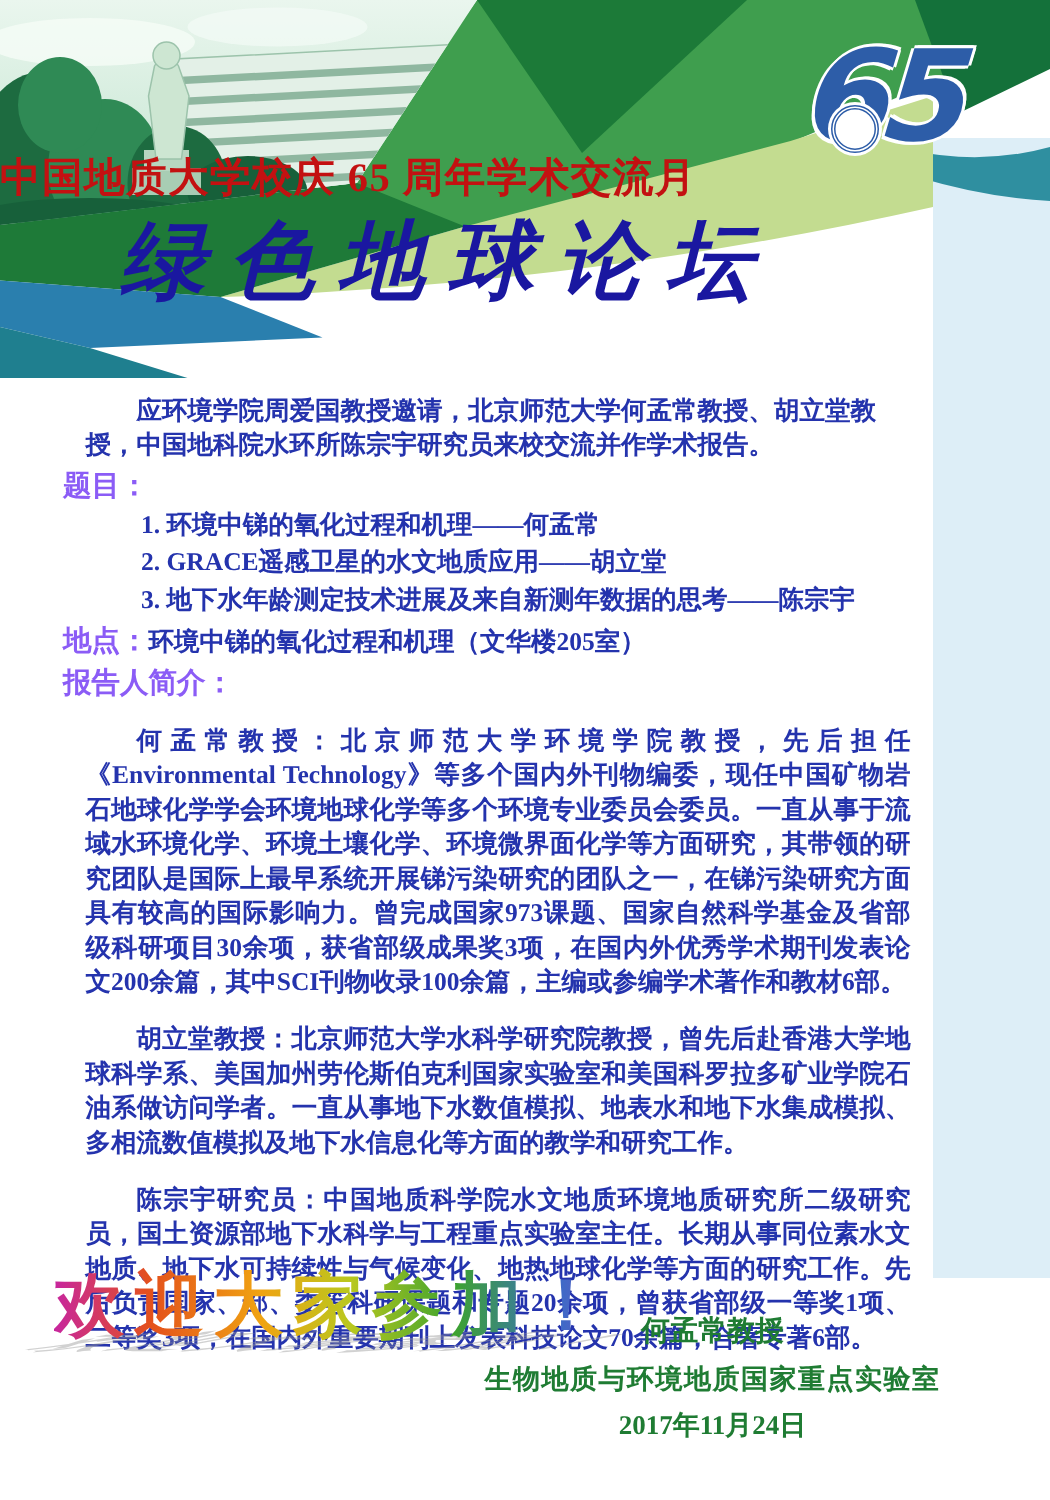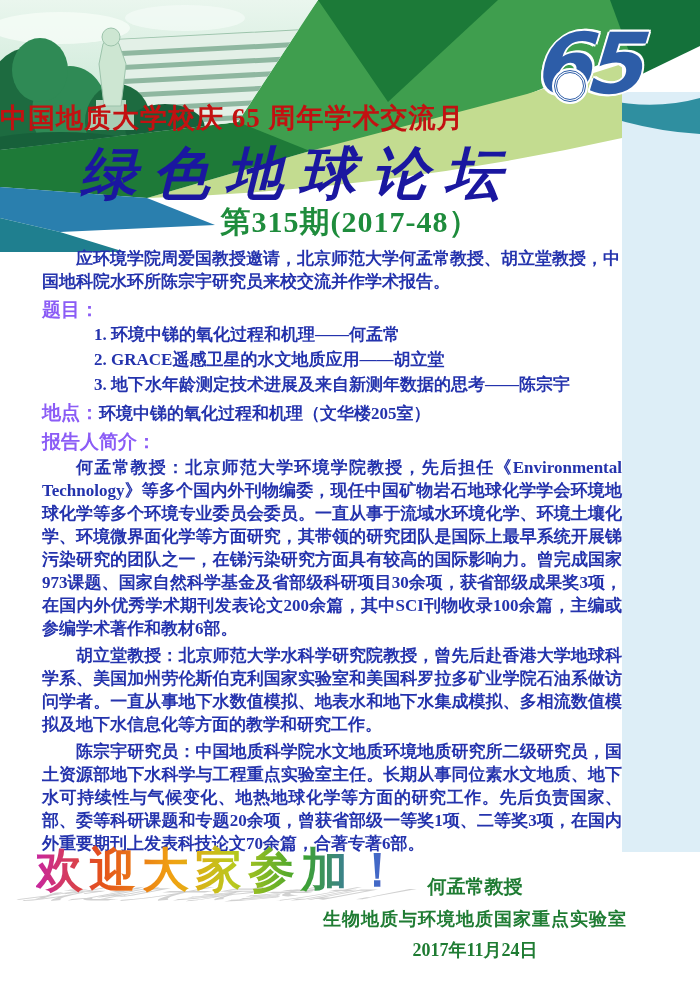--- a/index.html
+++ b/index.html
@@ -32,21 +32,21 @@
     color:#1a17a0;font-size:57px;font-weight:bold;font-style:italic;
     letter-spacing:16px;text-indent:16px;
   }
   .issue-line{
     position:absolute;top:202px;left:0;width:700px;text-align:center;z-index:3;
     color:#1e8c3c;font-size:30px;font-weight:bold;letter-spacing:1px;
   }
   
   .content{position:absolute;left:42px;top:247px;width:580px;z-index:2;
     font-size:17px;line-height:23px;font-weight:bold;color:#2433ad;}
-  .content p{margin:0;}
+  .content p{margin:15px;}
   .intro{text-indent:2em;margin-bottom:5px !important;}
   .lbl{color:#8b5cf6;font-size:19px;font-weight:bold;}
   .topics-label{margin:3px 0 2px 0 !important;}
   .topic-list{list-style:none;margin:0 12px 5px 0;padding:0 0 0 52px;}
   .topic-list li{margin:2px 0;}
   .sched-row{margin:5px 0 !important;}
   .sched-row .val{color:#2433ad;}
   .speakers-label{margin:5px 0 3px 0 !important;}
   .bio{text-indent:2em;margin-bottom:4px !important;text-align:justify;}
   
@@ -133,21 +133,20 @@
     </g>
   </svg>
 
   <div class="logo65">
     <span class="digits">65</span>
     <span class="emblem"></span>
   </div>
 
   <div class="event-month">中国地质大学校庆 65 周年学术交流月</div>
   <div class="forum-title">绿色地球论坛</div>
-  <div class="issue-line">第315期(2017-48）</div>
 
   <div class="content">
     <p class="intro">应环境学院周爱国教授邀请，北京师范大学何孟常教授、胡立堂教授，中国地科院水环所陈宗宇研究员来校交流并作学术报告。</p>
 
     <p class="lbl topics-label">题目：</p>
     <ul class="topic-list">
       <li>1. 环境中锑的氧化过程和机理——何孟常</li>
       <li>2. GRACE遥感卫星的水文地质应用——胡立堂</li>
       <li>3. 地下水年龄测定技术进展及来自新测年数据的思考——陈宗宇</li>
     </ul>

